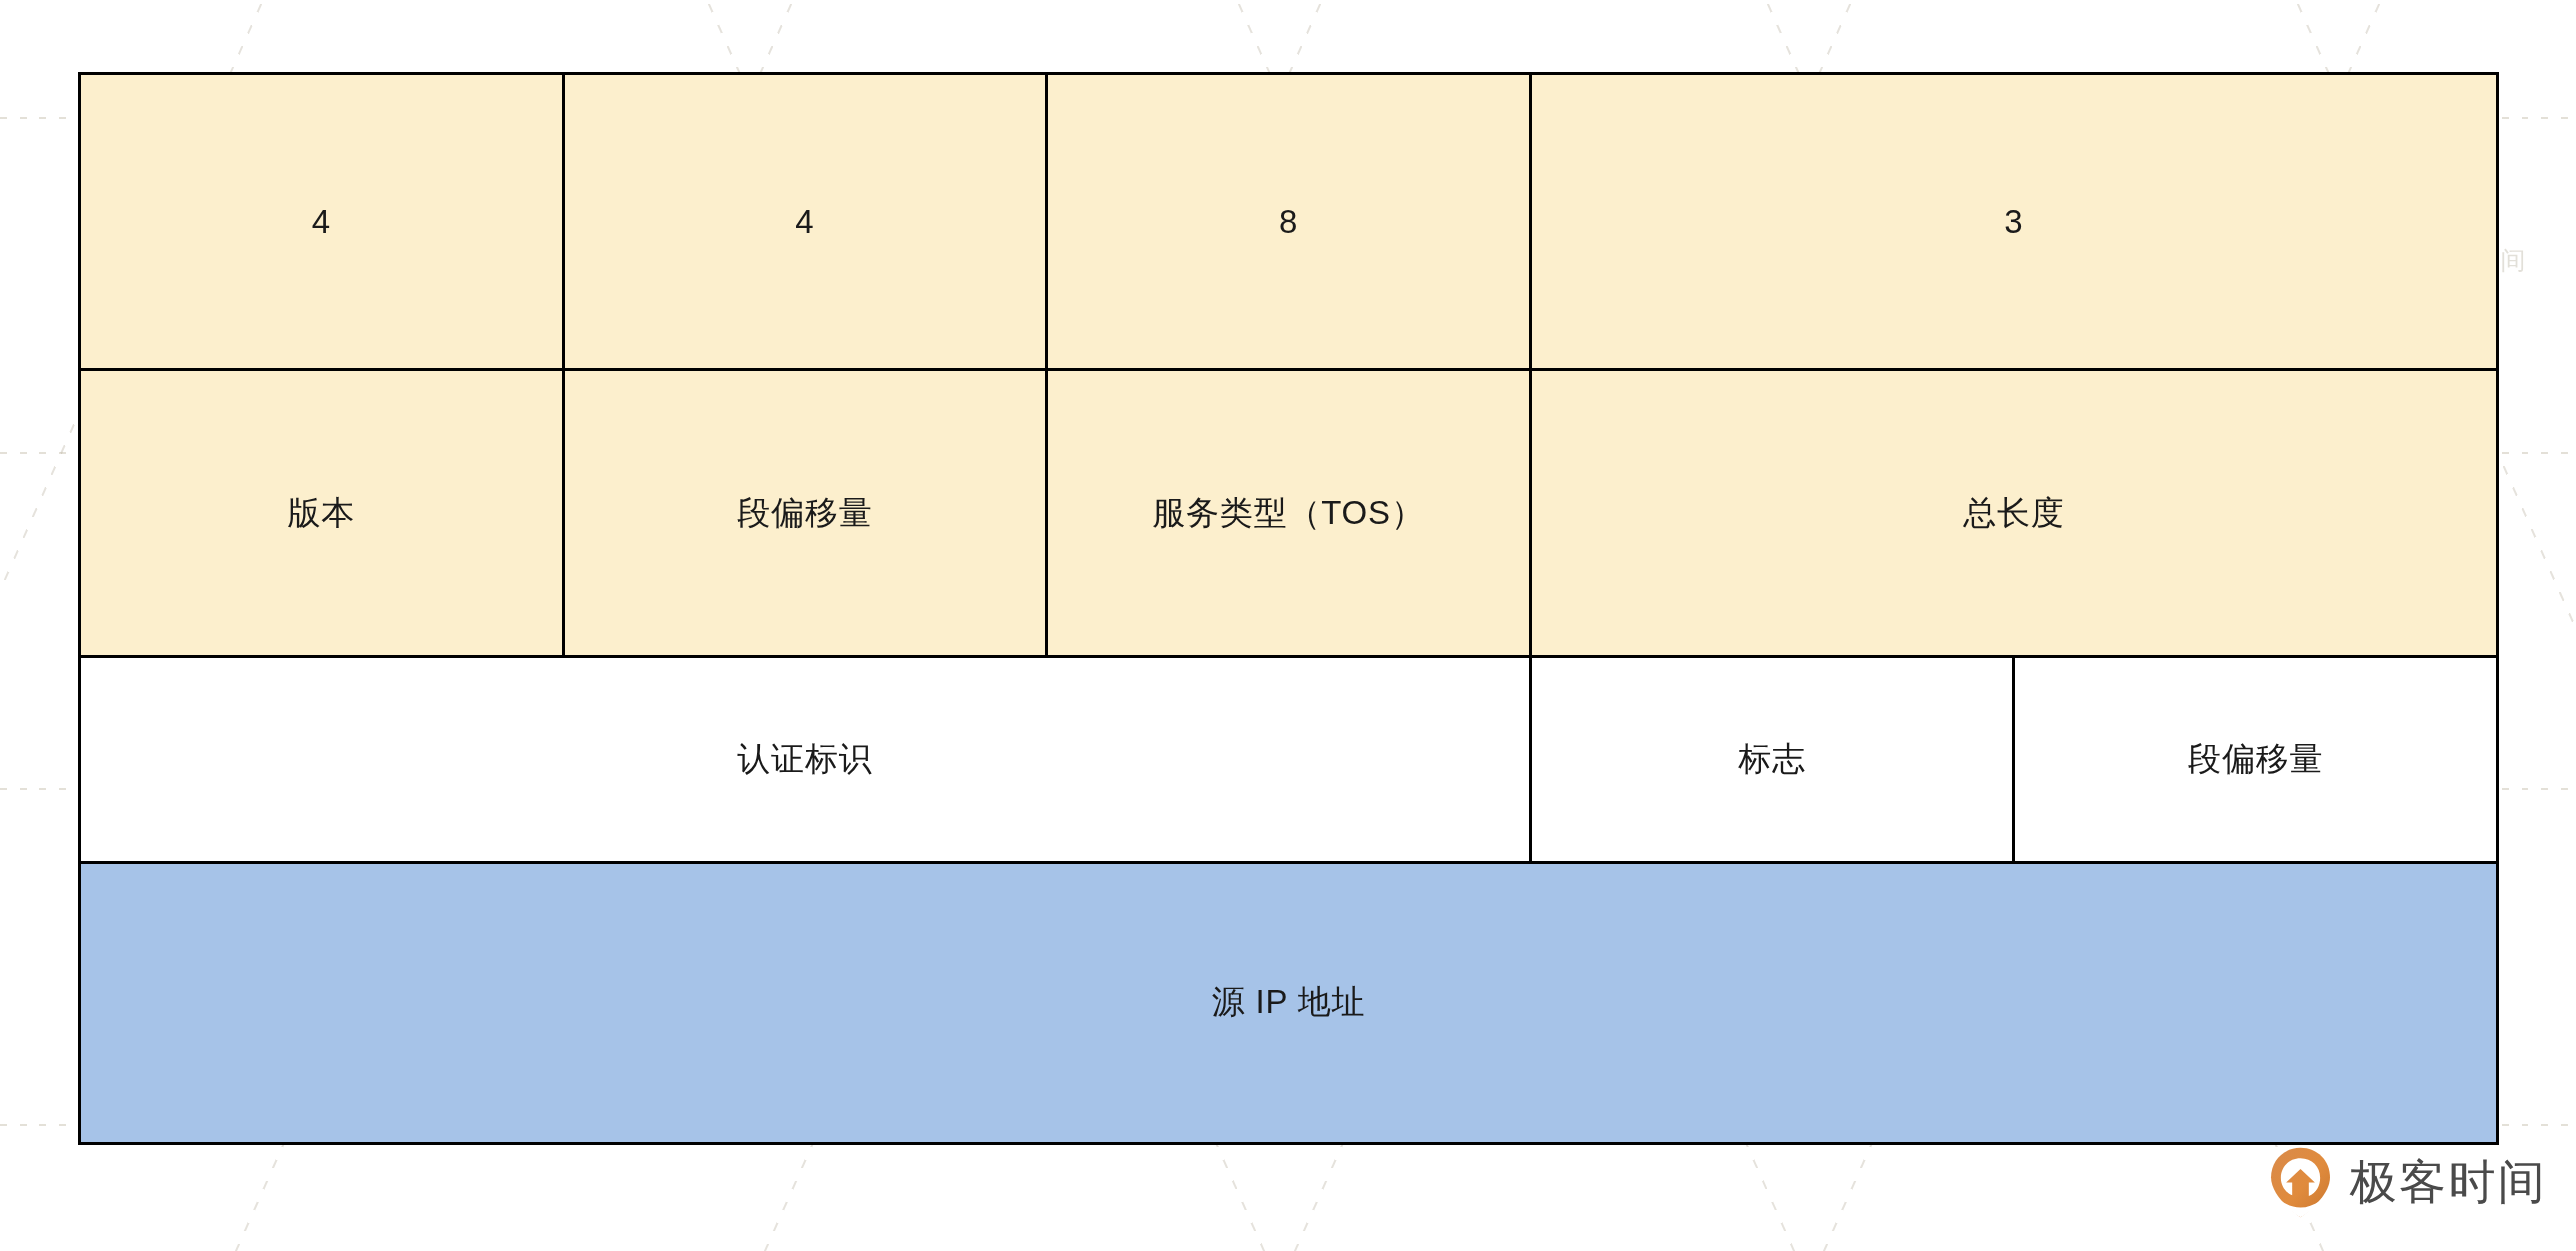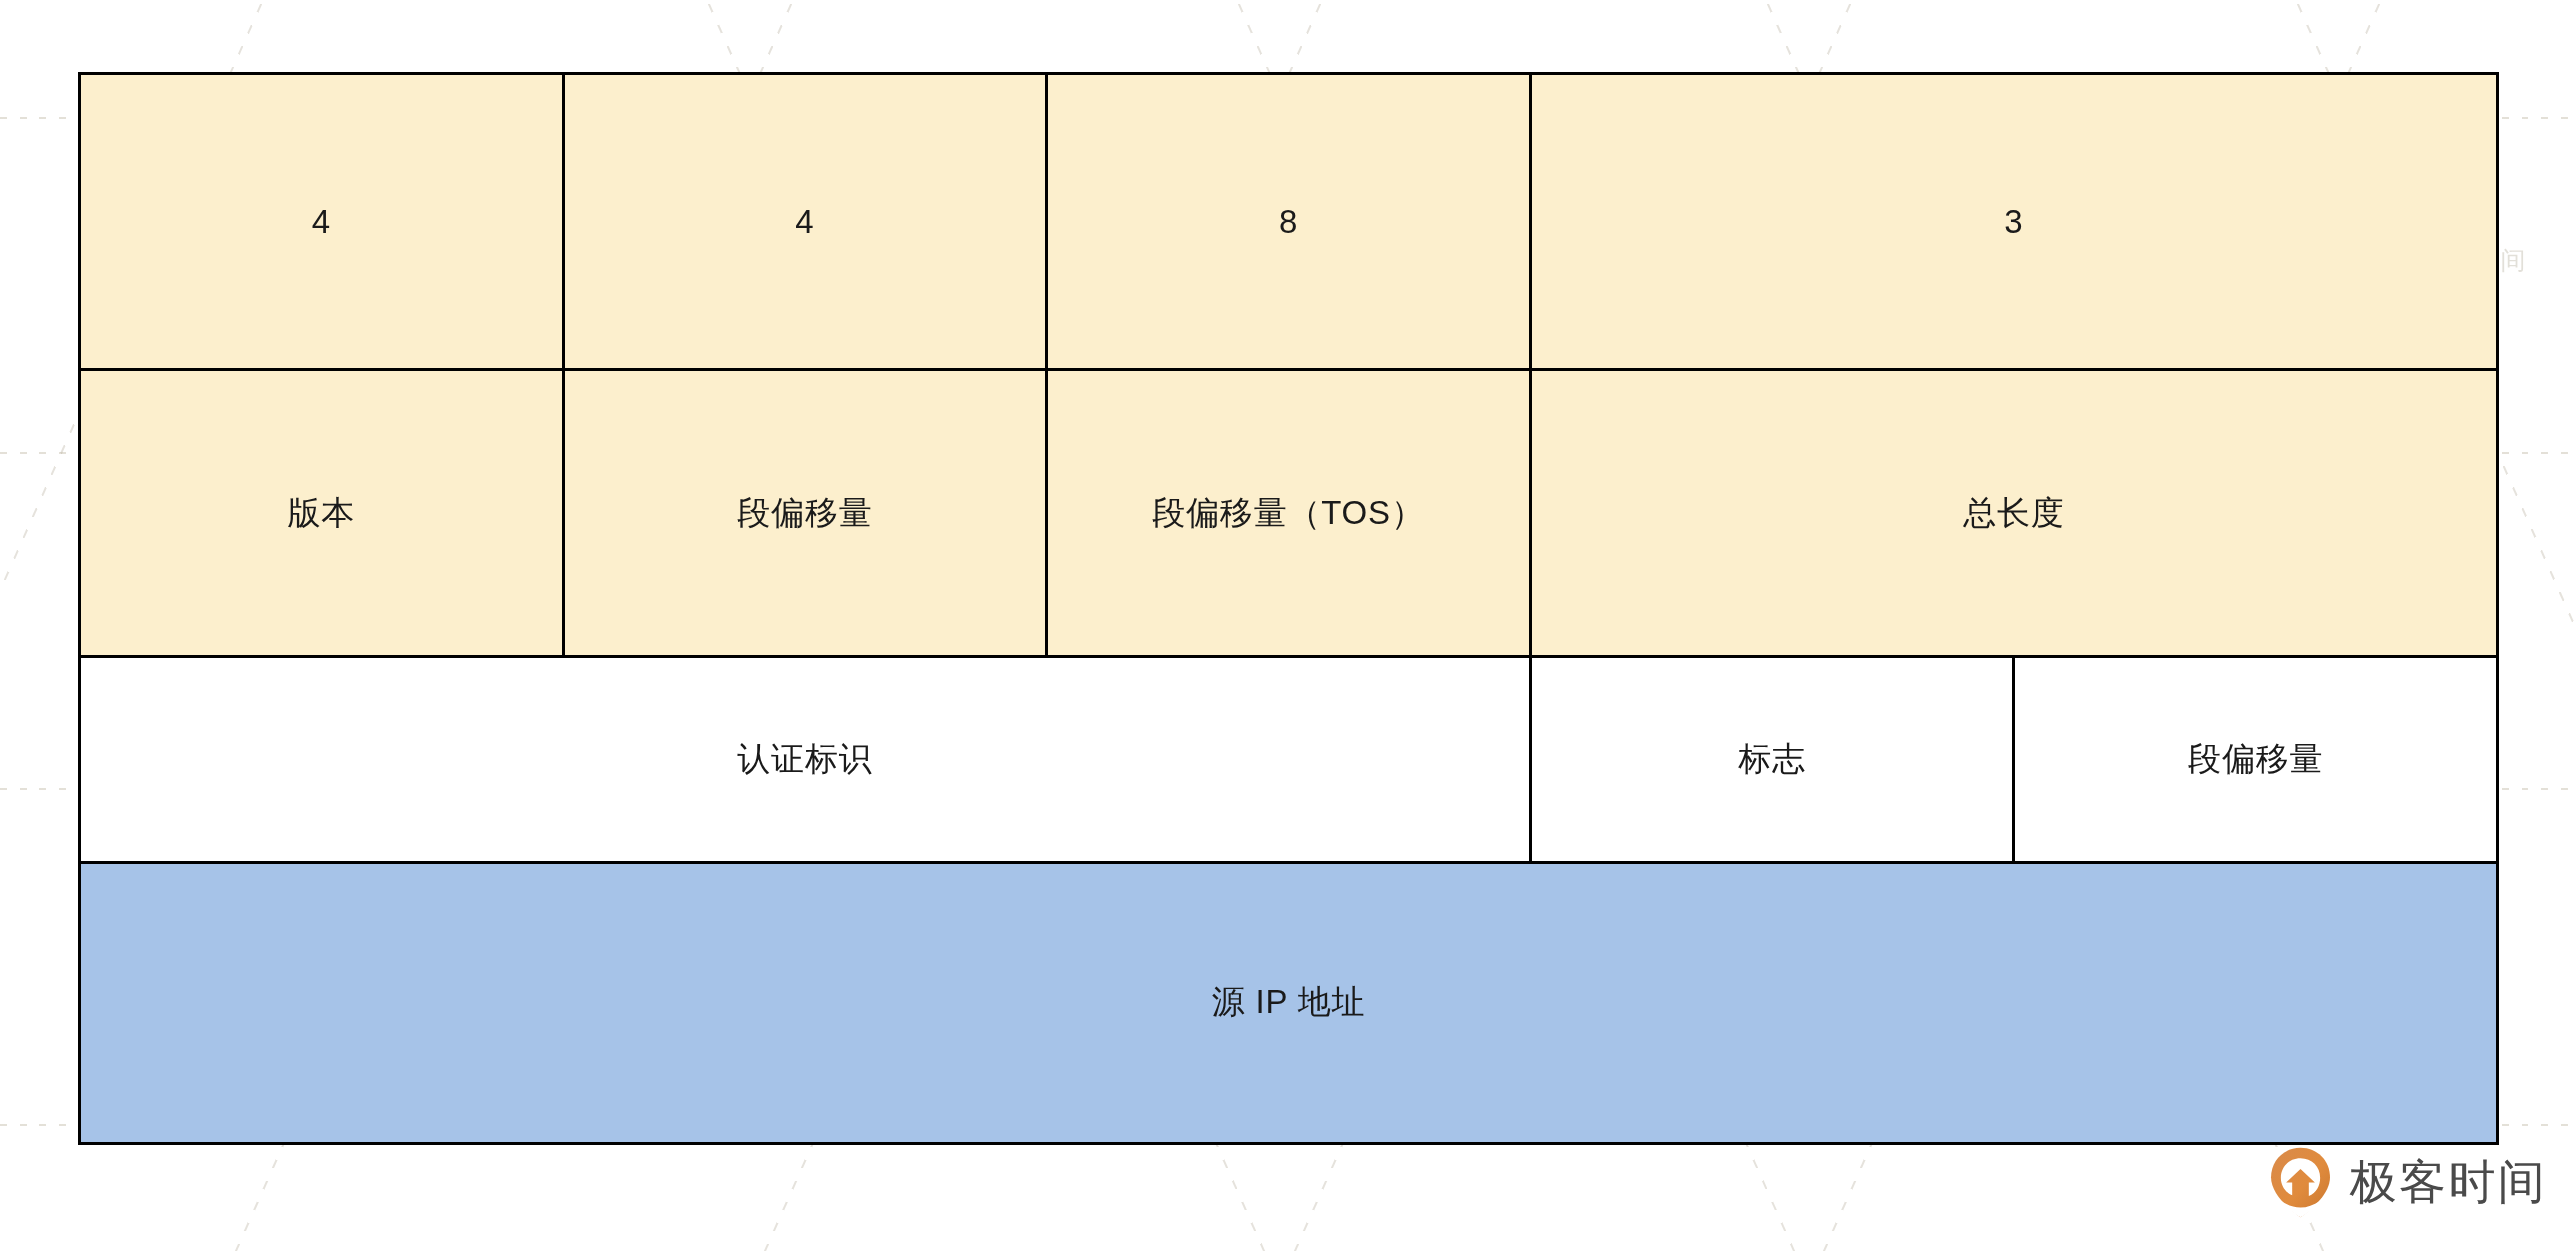--- a/index.html
+++ b/index.html
@@ -252,21 +252,21 @@
   <tbody>
       <tr class="r-bits">
         <td class="cream" colspan="1">4</td>
         <td class="cream" colspan="1">4</td>
         <td class="cream" colspan="1">8</td>
         <td class="cream" colspan="2">3</td>
       </tr>
       <tr class="r-names">
         <td class="cream" colspan="1">版本</td>
         <td class="cream" colspan="1">段偏移量</td>
-        <td class="cream" colspan="1">段偏移量（TOS）</td>
+        <td class="cream" colspan="1">服务类型（TOS）</td>
         <td class="cream" colspan="2">总长度</td>
       </tr>
       <tr class="r-std">
         <td class="white" colspan="3">认证标识</td>
         <td class="white" colspan="1">标志</td>
         <td class="white" colspan="1">段偏移量</td>
       </tr>
       <tr class="r-addr">
         <td class="blue" colspan="5">源 IP 地址</td>
       </tr>

